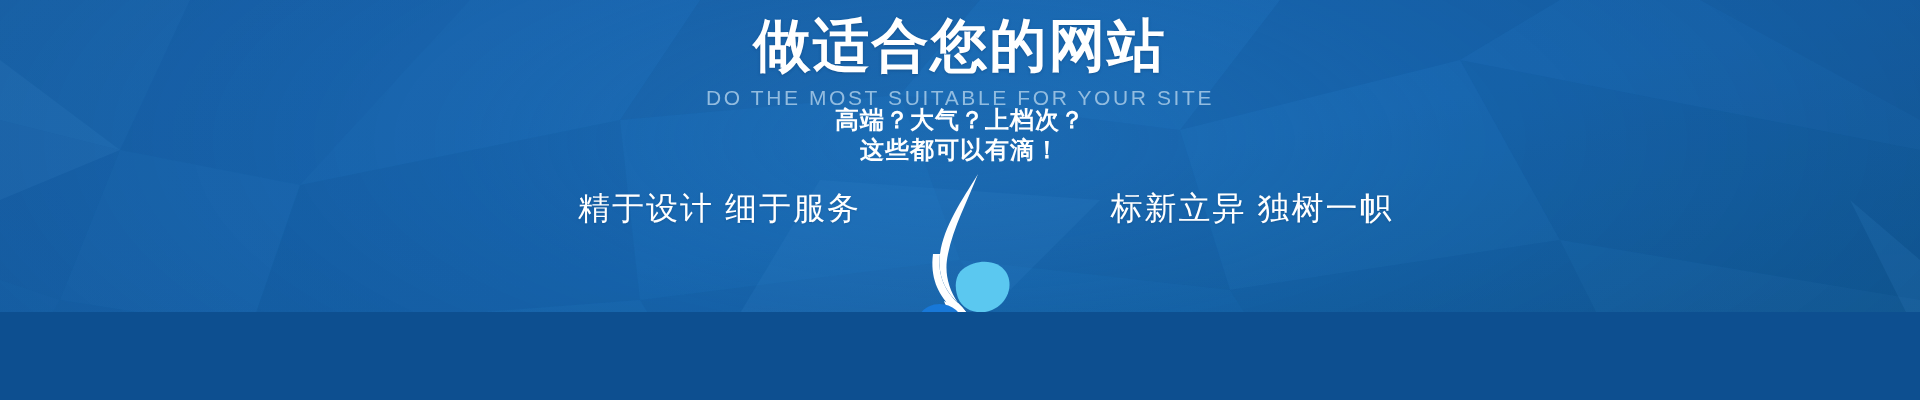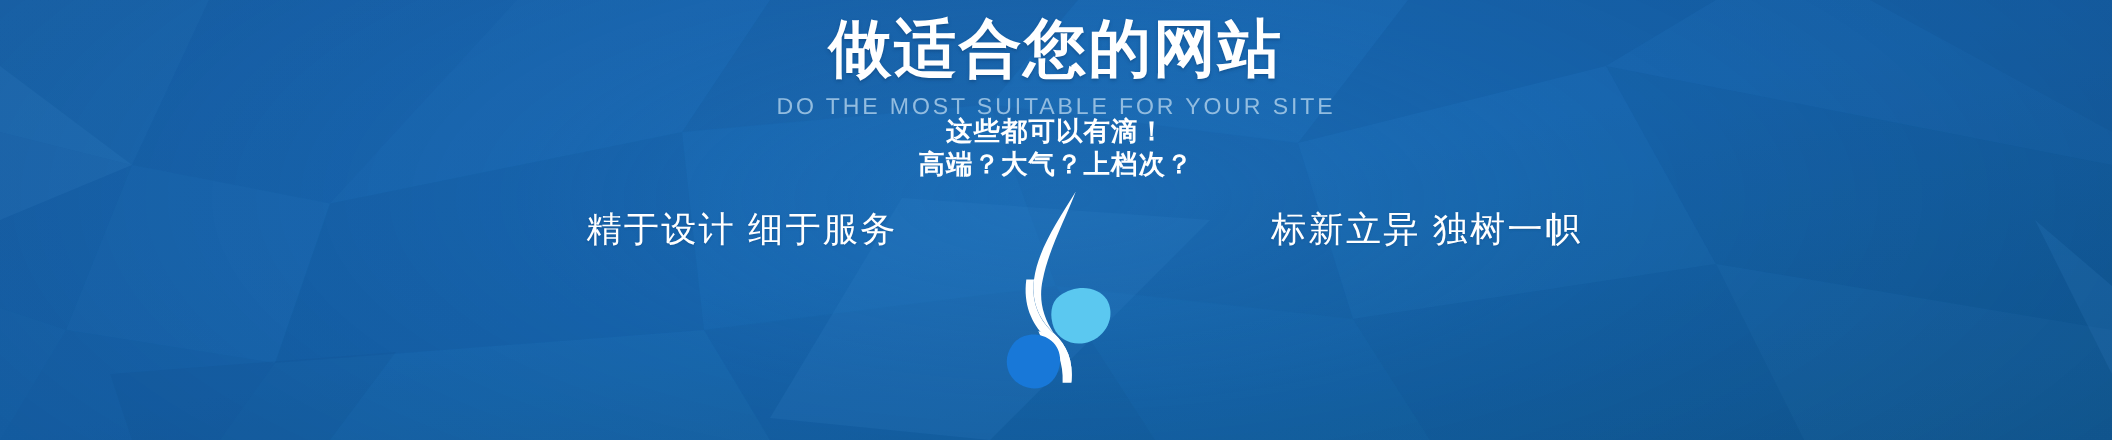--- a/index.html
+++ b/index.html
@@ -7,21 +7,21 @@
     padding: 0;
     background: #0d4f90;
   }
   body {
     font-family: "Liberation Sans", "DejaVu Sans", sans-serif;
   }
 
   #banner {
     position: relative;
     width: 1920px;
-    height: 400px;
+    height: 312px;
     overflow: hidden;
     background: #a21caf;
   }
 
   
   #poly-bg {
     position: absolute;
     inset: 0;
     width: 1920px;
     height: 400px;
@@ -95,21 +95,20 @@
   
   .bottom-row {
     position: absolute;
     left: 0;
     top: 178px;
     width: 1920px;
     height: 60px;
     display: flex;
     align-items: center;
     justify-content: center;
-    gap: 45px;
   }
   .slogan {
     font-size: 32px;
     line-height: 40px;
     font-weight: normal;
     color: #ffffff;
     letter-spacing: 2px;
     white-space: nowrap;
     text-shadow: 0 1px 2px rgba(10,50,95,0.25);
   }
@@ -180,22 +179,22 @@
   <div id="vignette"></div>
 
   <div class="layer">
 
     <div class="headline-block">
       <div class="headline">做适合您的网站</div>
       <div class="subtitle-en">DO THE MOST SUITABLE FOR YOUR SITE</div>
     </div>
 
     <div class="question-block">
+      <div class="q-line">高端？大气？上档次？</div>
       <div class="q-line">这些都可以有滴！</div>
-      <div class="q-line">高端？大气？上档次？</div>
     </div>
 
     <div class="bottom-row">
 
       <div class="slogan slogan-left">精于设计 细于服务</div>
 
       <div class="logo-slot">
         <svg id="logo-mark" viewBox="0 0 120 185">
 
           <path d="M78 4

